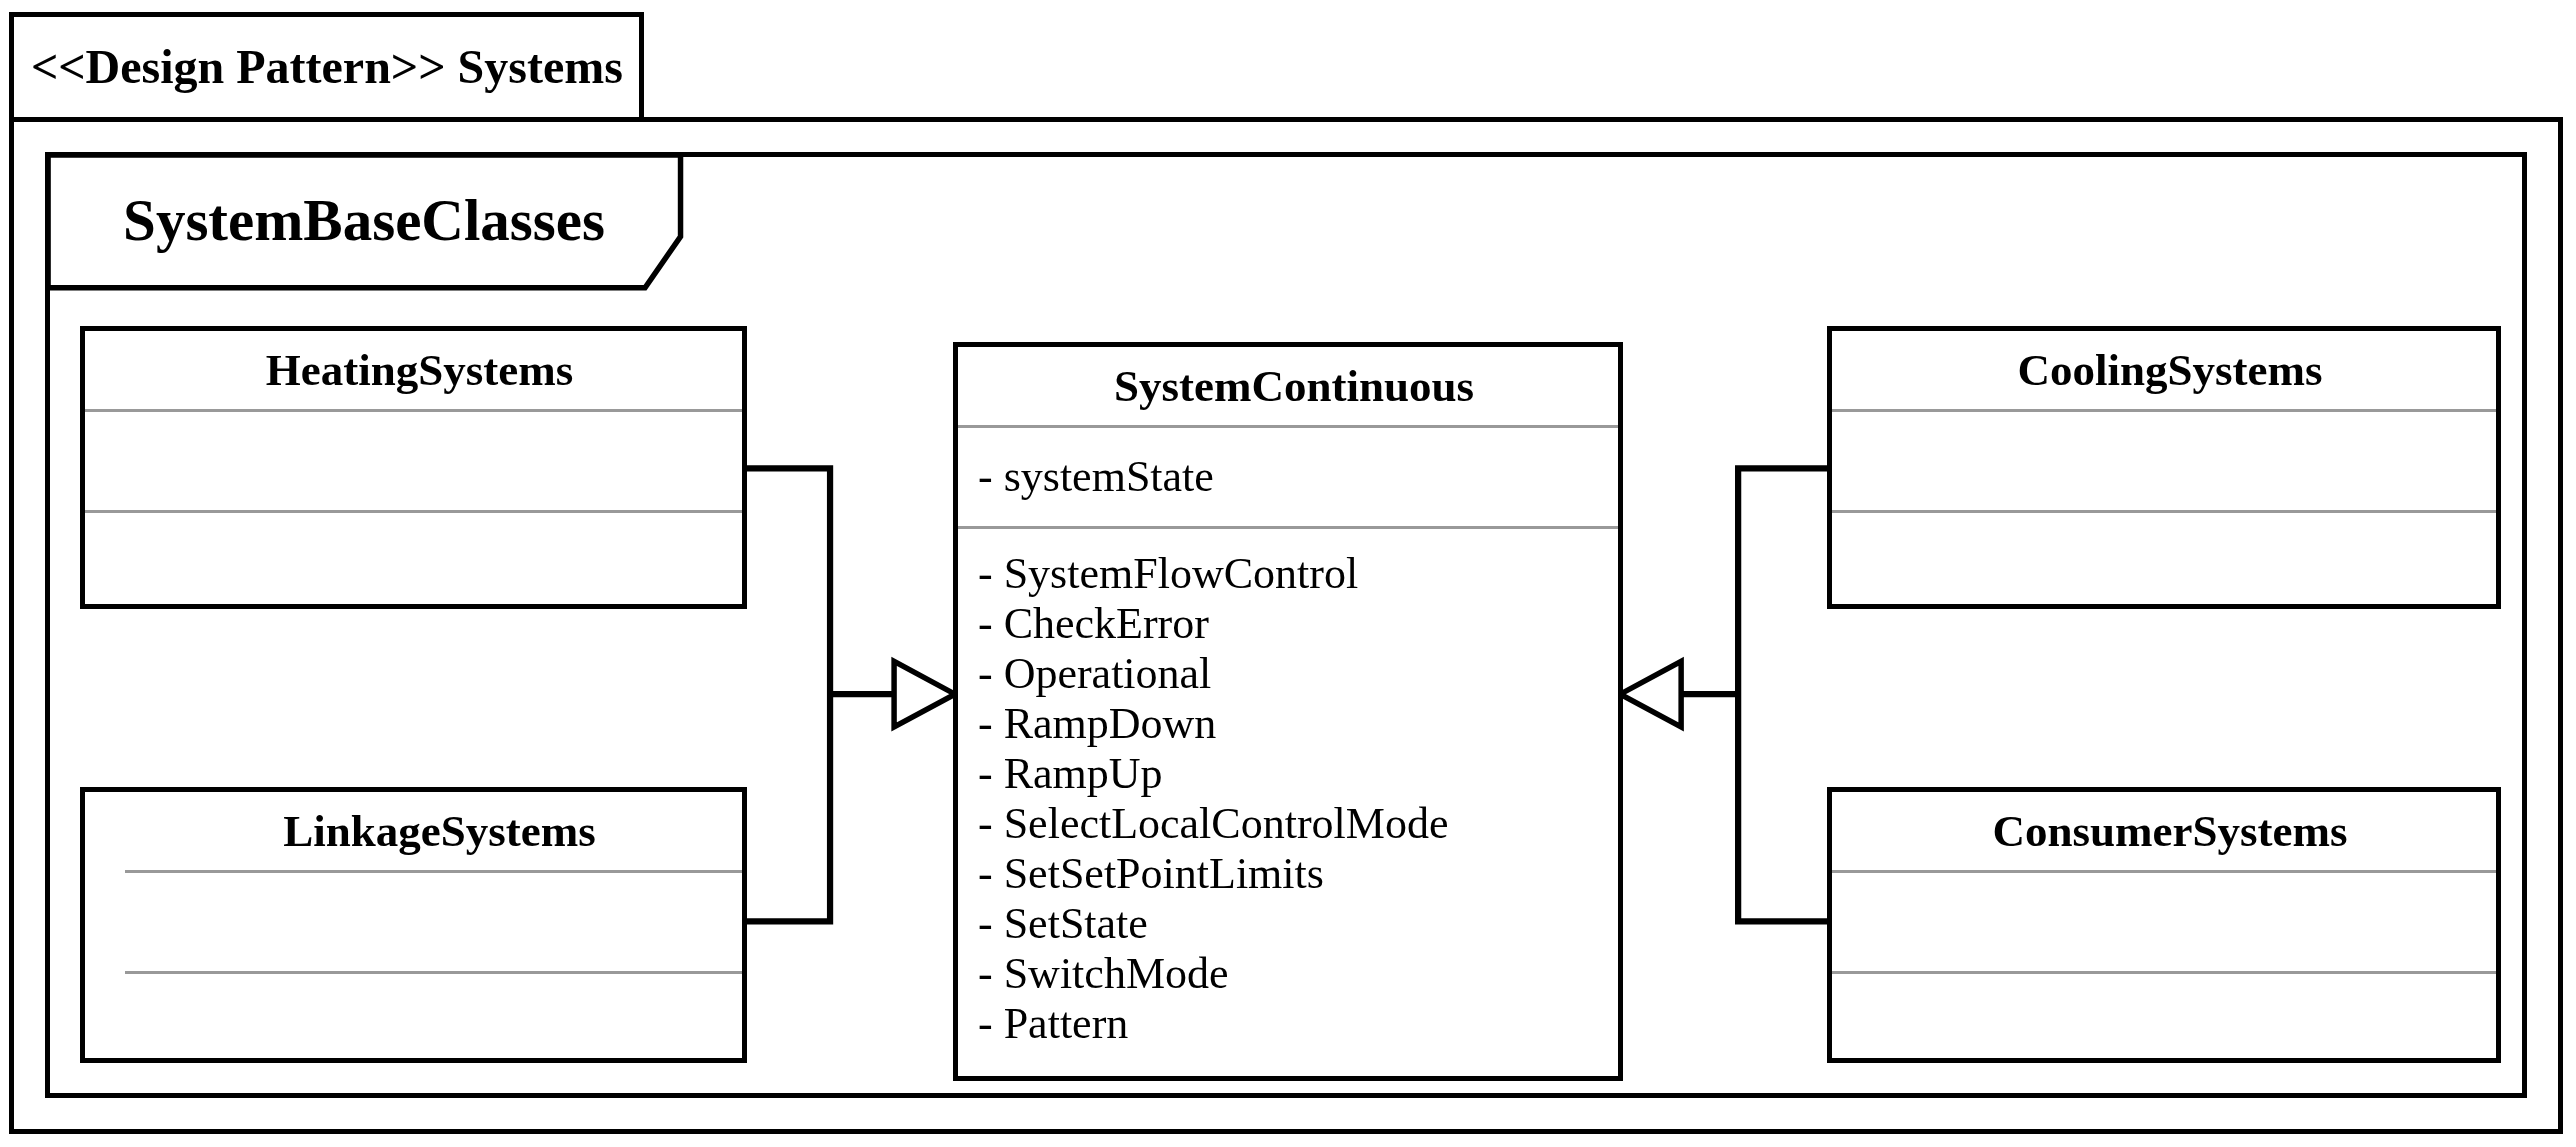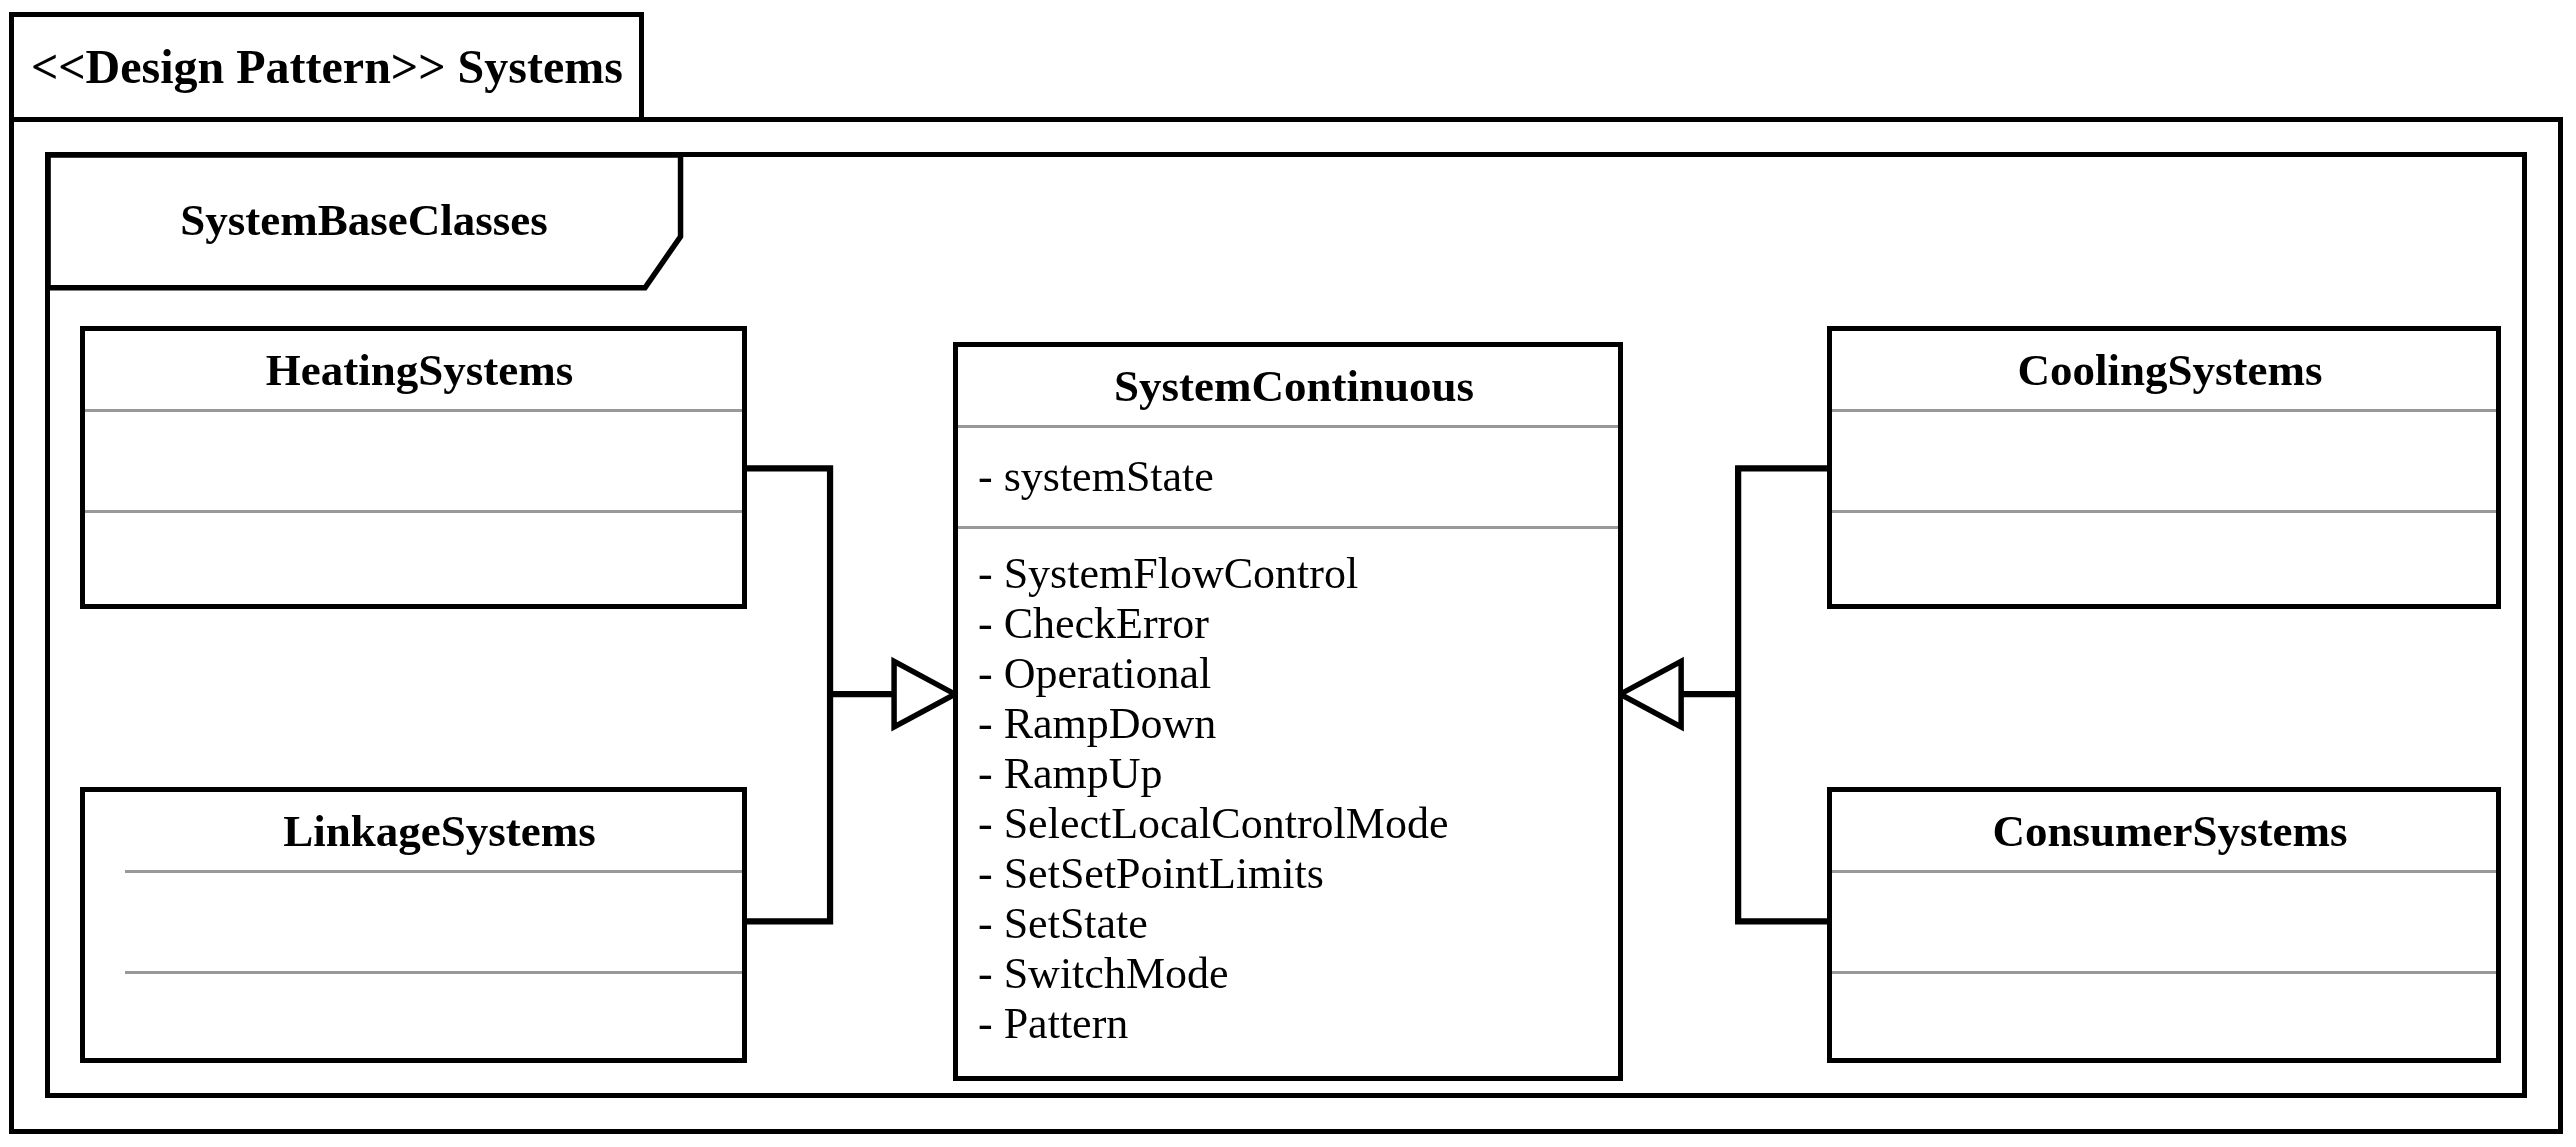--- a/index.html
+++ b/index.html
@@ -38,21 +38,21 @@
 
   
   .package-body {
     left: 45px; top: 152px; width: 2482px; height: 946px;
     border: 5.5px solid #000000;
     background: transparent;
   }
   .package-tab-label {
     left: 45px; top: 152px; width: 638px; height: 136px;
     display: flex; align-items: center; justify-content: center;
-    font-size: 45px; font-weight: bold;
+    font-size: 59px; font-weight: bold;
     white-space: nowrap;
   }
 
   
   svg.linework {
     position: absolute; left: 0; top: 0;
     pointer-events: none;
   }
 
   

